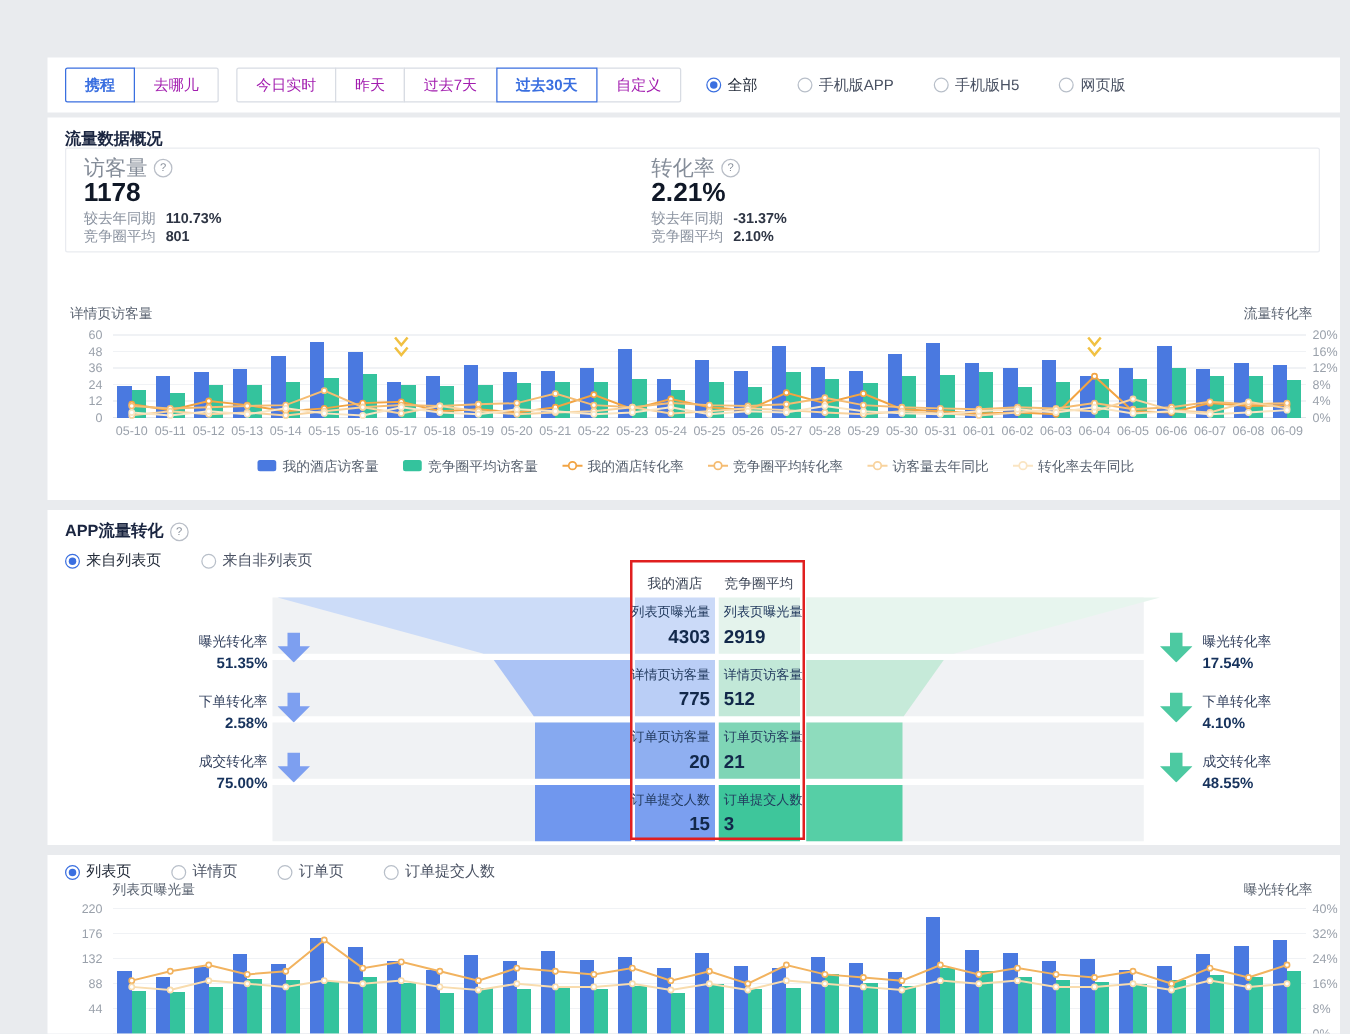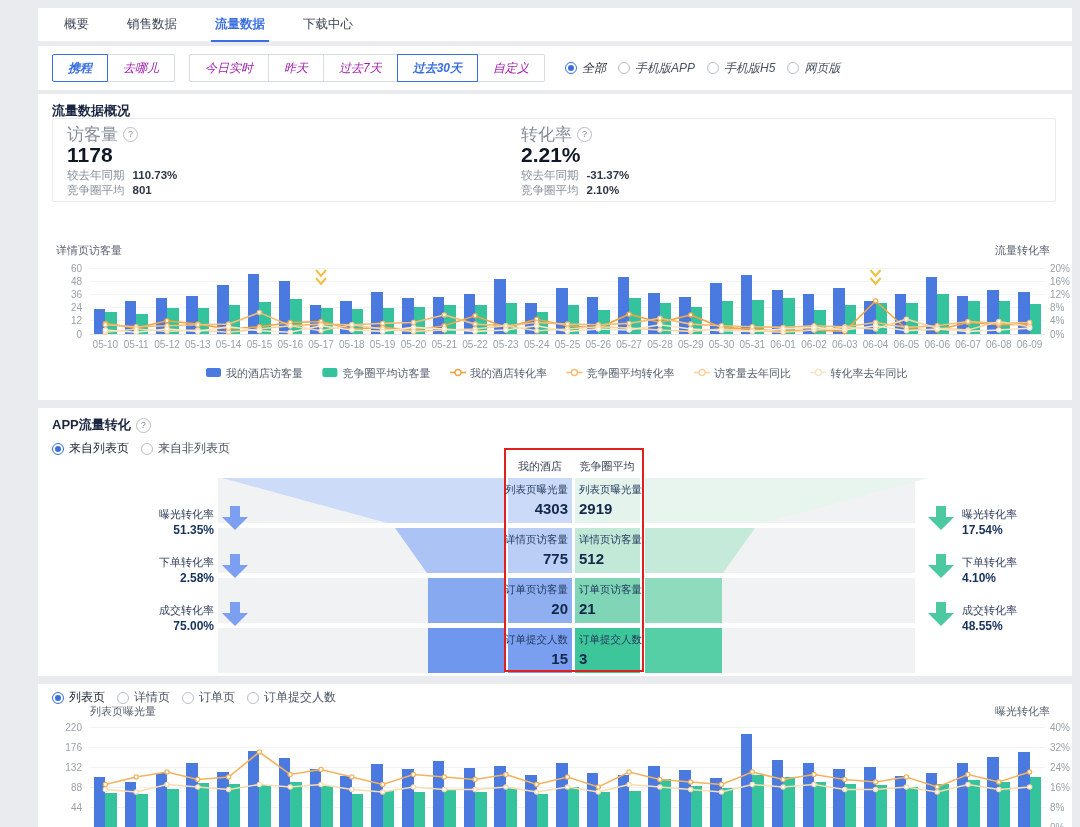--- a/index.html
+++ b/index.html
@@ -4,28 +4,28 @@
 <style>
   html,body{margin:0;padding:0;background:#e9ebee;font-family:"Liberation Sans",sans-serif;}
   .frame{position:relative;width:1080px;height:827px;background:#e9ebee;overflow:hidden;}
   .card{position:absolute;left:38px;width:1034px;background:#fff;}
   
   .tabbar{top:8px;height:34px;border-bottom:1px solid #ecedf0;display:flex;align-items:center;padding-left:26px;box-sizing:border-box;}
   .tab{position:relative;font-size:12.5px;color:#3a4354;margin-right:38px;height:34px;line-height:32px;cursor:pointer;}
   .tab.active{color:#3a6fe0;font-weight:bold;}
   .tab.active::after{content:"";position:absolute;left:-4px;right:-4px;bottom:0;height:2px;background:#3a6fe0;}
   
-  .filtercard{top:46px;height:44px;display:flex;align-items:center;padding-left:14px;box-sizing:border-box;font-style:italic;}
+  .filtercard{top:46px;height:44px;display:flex;align-items:center;padding-left:14px;box-sizing:border-box;}
   .seg{display:flex;margin-right:14px;}
   .seg-item{padding:0 15px;height:26px;line-height:26px;font-size:12px;color:#a21caf;border:1px solid #d8dce3;margin-left:-1px;background:#fff;position:relative;cursor:pointer;white-space:nowrap;}
   .seg-item:first-child{margin-left:0;border-radius:2px 0 0 2px;}
   .seg-item:last-child{border-radius:0 2px 2px 0;}
   .seg-item.sel{border-color:#3a6fe0;color:#3a6fe0;font-weight:bold;z-index:2;}
   .seg-item.date-item{display:flex;align-items:center;gap:34px;color:#555;}
-  .radios{display:flex;align-items:center;gap:12px;}
+  .radios{display:flex;align-items:center;gap:32px;}
   .radio{display:inline-flex;align-items:center;gap:5px;font-size:12px;color:#4a5263;cursor:pointer;white-space:nowrap;}
   .radio .dot{width:12px;height:12px;border:1px solid #b8bfc9;border-radius:50%;box-sizing:border-box;background:#fff;}
   .radio.sel .dot{border:1px solid #3a6fe0;position:relative;}
   .radio.sel .dot::after{content:"";position:absolute;left:2px;top:2px;width:6px;height:6px;border-radius:50%;background:#3a6fe0;}
   .radio.sel{color:#222a38;}
   
   .sec-title{position:absolute;left:14px;font-size:13px;font-weight:bold;color:#1a2540;display:flex;align-items:center;gap:5px;}
   .help{display:inline-flex;align-items:center;justify-content:center;width:13px;height:13px;border:1px solid #b9bec7;border-radius:50%;font-size:9px;color:#8a919c;font-weight:normal;}
   .help::after{content:"?";}
   
@@ -49,26 +49,20 @@
   
   .bottom-card{top:684px;height:169px;}
   .bottom-card .radios{position:absolute;left:14px;top:5px;}
   .funnel-card .radios{position:absolute;left:14px;top:32px;}
 </style>
 </head>
 <body>
 
 <div class="frame">
 
-  <div class="card tabbar" id="tabbar">
-      <div class="tab">概要</div>
-      <div class="tab">销售数据</div>
-      <div class="tab active">流量数据</div>
-      <div class="tab">下载中心</div>
-    </div>
 
   <div class="card filtercard">
     <div class="seg" id="channelSeg">
         <div class="seg-item sel">携程</div>
         <div class="seg-item">去哪儿</div>
       </div>
     <div class="seg" id="periodSeg">
         <div class="seg-item">今日实时</div>
         <div class="seg-item">昨天</div>
         <div class="seg-item">过去7天</div>

